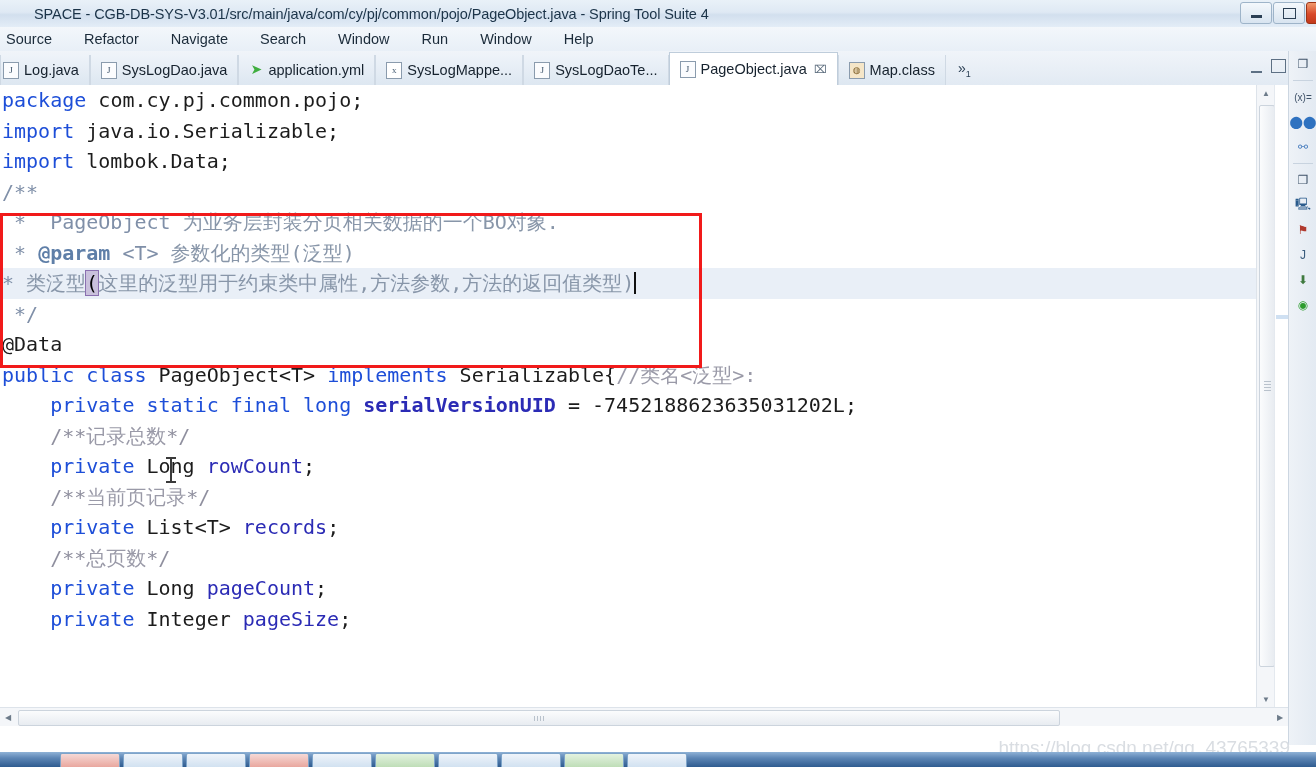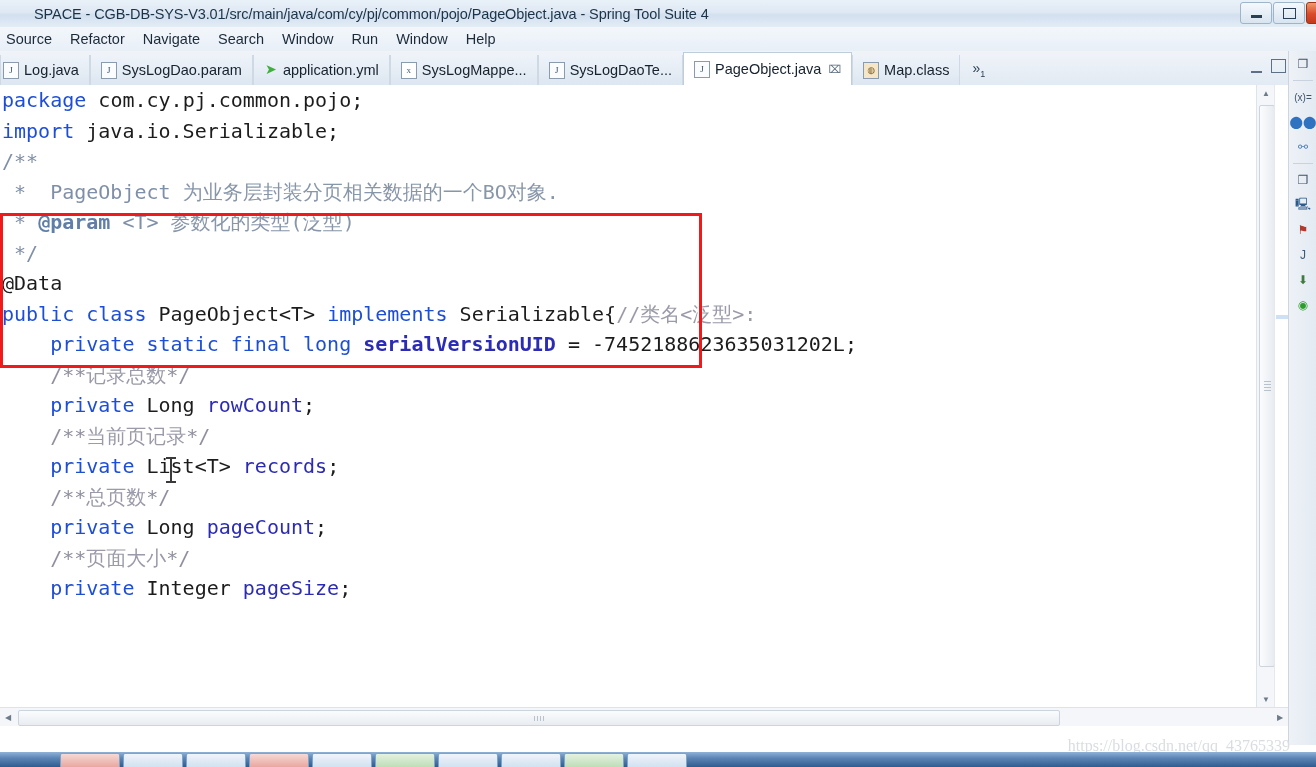--- a/index.html
+++ b/index.html
@@ -38,21 +38,21 @@
   .glyph-max{display:block;width:11px;height:9px;border:1.5px solid #2b3f54;}
 
   
   .menubar{
     position:absolute;left:0;top:27px;width:1316px;height:24px;
     background:linear-gradient(to bottom,#f3f7fb,#e8eff7);
     display:flex;align-items:center;
     border-bottom:1px solid #d5e0ec;
   }
   .menu-item{
-    font-size:14.5px;color:#1b2b3a;padding:1px 9px;white-space:nowrap;cursor:default;
+    font-size:14.5px;color:#1b2b3a;padding:1px 16px;white-space:nowrap;cursor:default;
   }
   .menu-item:first-child{padding-left:6px;}
 
   
   .tabbar{
     position:absolute;left:0;top:51px;width:1316px;height:34px;
     background:linear-gradient(to bottom,#f0f4f9,#e2eaf3);
     border-bottom:1px solid #c7d4e2;
     display:flex;align-items:flex-end;
   }
@@ -195,22 +195,22 @@
     margin-left:140px;width:220px;height:16px;border:1px solid #c0c9d3;border-radius:3px;
     background:linear-gradient(to bottom,#f1f4f8,#e2e8ef);
   }
   .st-dots{font-size:13px;color:#7b8897;letter-spacing:0;padding-left:4px;}
   .bulb{
     position:absolute;right:14px;top:5px;width:15px;height:17px;border-radius:50% 50% 45% 45%;
     background:radial-gradient(circle at 40% 35%,#ffe9a0,#f2c23a);
     border:1px solid #c79a19;
   }
   .watermark{
-    position:absolute;right:26px;top:737px;font-size:16px;color:#d9dde2;white-space:nowrap;
-    font-family:Liberation Serif, serif;
+    position:absolute;right:26px;top:737px;font-size:19px;color:#d9dde2;white-space:nowrap;
+    font-family:Liberation Sans, sans-serif;
   }
 
   
   .taskbar{
     position:absolute;left:0;top:752px;width:1316px;height:15px;
     background:linear-gradient(to bottom,#8fb2d6,#5d86b5 40%,#2f5c90);
     display:flex;align-items:flex-start;padding-left:60px;gap:3px;overflow:hidden;
   }
   .tb-item{
     width:58px;height:14px;margin-top:1px;
@@ -249,21 +249,21 @@
     <div class="menu-item">Help</div>
   </div>
 
   <div class="tabbar">
     <div class="tab" style="padding-left:2px;">
       <span class="tab-ico">J</span>
       <span>Log.java</span>
     </div>
     <div class="tab">
       <span class="tab-ico">J</span>
-      <span>SysLogDao.param</span>
+      <span>SysLogDao.java</span>
     </div>
     <div class="tab">
       <span class="tab-ico yml">➤</span>
       <span>application.yml</span>
     </div>
     <div class="tab">
       <span class="tab-ico xml">x</span>
       <span>SysLogMappe...</span>
     </div>
     <div class="tab">
@@ -285,34 +285,35 @@
     <div class="tab-viewbtns">
       <span class="tvb min"></span>
       <span class="tvb"></span>
     </div>
   </div>
 
   <div class="editor">
     <div id="code">
         <div class="code-line"><span class="kw">package</span><span class="plain"> com.cy.pj.common.pojo;</span></div>
         <div class="code-line"><span class="kw">import</span><span class="plain"> java.io.Serializable;</span></div>
+        <div class="code-line"><span class="kw">import</span><span class="plain"> lombok.Data;</span></div>
         <div class="code-line"><span class="jdoc">/**</span></div>
         <div class="code-line"><span class="jdoc"> *  PageObject </span><span class="jdoc-cn">为业务层封装分页相关数据的一个BO对象.</span></div>
         <div class="code-line"><span class="jdoc"> * </span><span class="jdoc-tag">@param</span><span class="jdoc"> &lt;T&gt; </span><span class="jdoc-cn">参数化的类型(泛型)</span></div>
+        <div class="code-line hl"><span class="jdoc">* </span><span class="jdoc-cn">类泛型</span><span class="sel-char">(</span><span class="jdoc-cn">这里的泛型用于约束类中属性,方法参数,方法的返回值类型)</span><span class="caret"></span></div>
         <div class="code-line"><span class="jdoc"> */</span></div>
         <div class="code-line"><span class="plain">@Data</span></div>
         <div class="code-line"><span class="kw">public class</span><span class="plain"> PageObject&lt;T&gt; </span><span class="kw">implements</span><span class="plain"> Serializable{</span><span class="cmt-cn">//类名&lt;泛型&gt;:</span></div>
         <div class="code-line"><span class="kw">    private static final long</span><span class="plain"> </span><span class="static-field">serialVersionUID</span><span class="plain"> = -7452188623635031202L;</span></div>
         <div class="code-line"><span class="cmt">    /**</span><span class="cmt-cn">记录总数</span><span class="cmt">*/</span></div>
         <div class="code-line"><span class="kw">    private</span><span class="plain"> Long </span><span class="field">rowCount</span><span class="plain">;</span></div>
         <div class="code-line"><span class="cmt">    /**</span><span class="cmt-cn">当前页记录</span><span class="cmt">*/</span></div>
         <div class="code-line"><span class="kw">    private</span><span class="plain"> List&lt;T&gt; </span><span class="field">records</span><span class="plain">;</span></div>
         <div class="code-line"><span class="cmt">    /**</span><span class="cmt-cn">总页数</span><span class="cmt">*/</span></div>
         <div class="code-line"><span class="kw">    private</span><span class="plain"> Long </span><span class="field">pageCount</span><span class="plain">;</span></div>
-        <div class="code-line"><span class="cmt">    /**</span><span class="cmt-cn">页面大小</span><span class="cmt">*/</span></div>
         <div class="code-line"><span class="kw">    private</span><span class="plain"> Integer </span><span class="field">pageSize</span><span class="plain">;</span></div>
       </div>
     <div class="ibeam"></div>
   </div>
   <div class="redbox"></div>
 
   <div class="vscroll">
     <div class="arrow up">▲</div>
     <div class="thumb">
         <span class="grip"></span>

